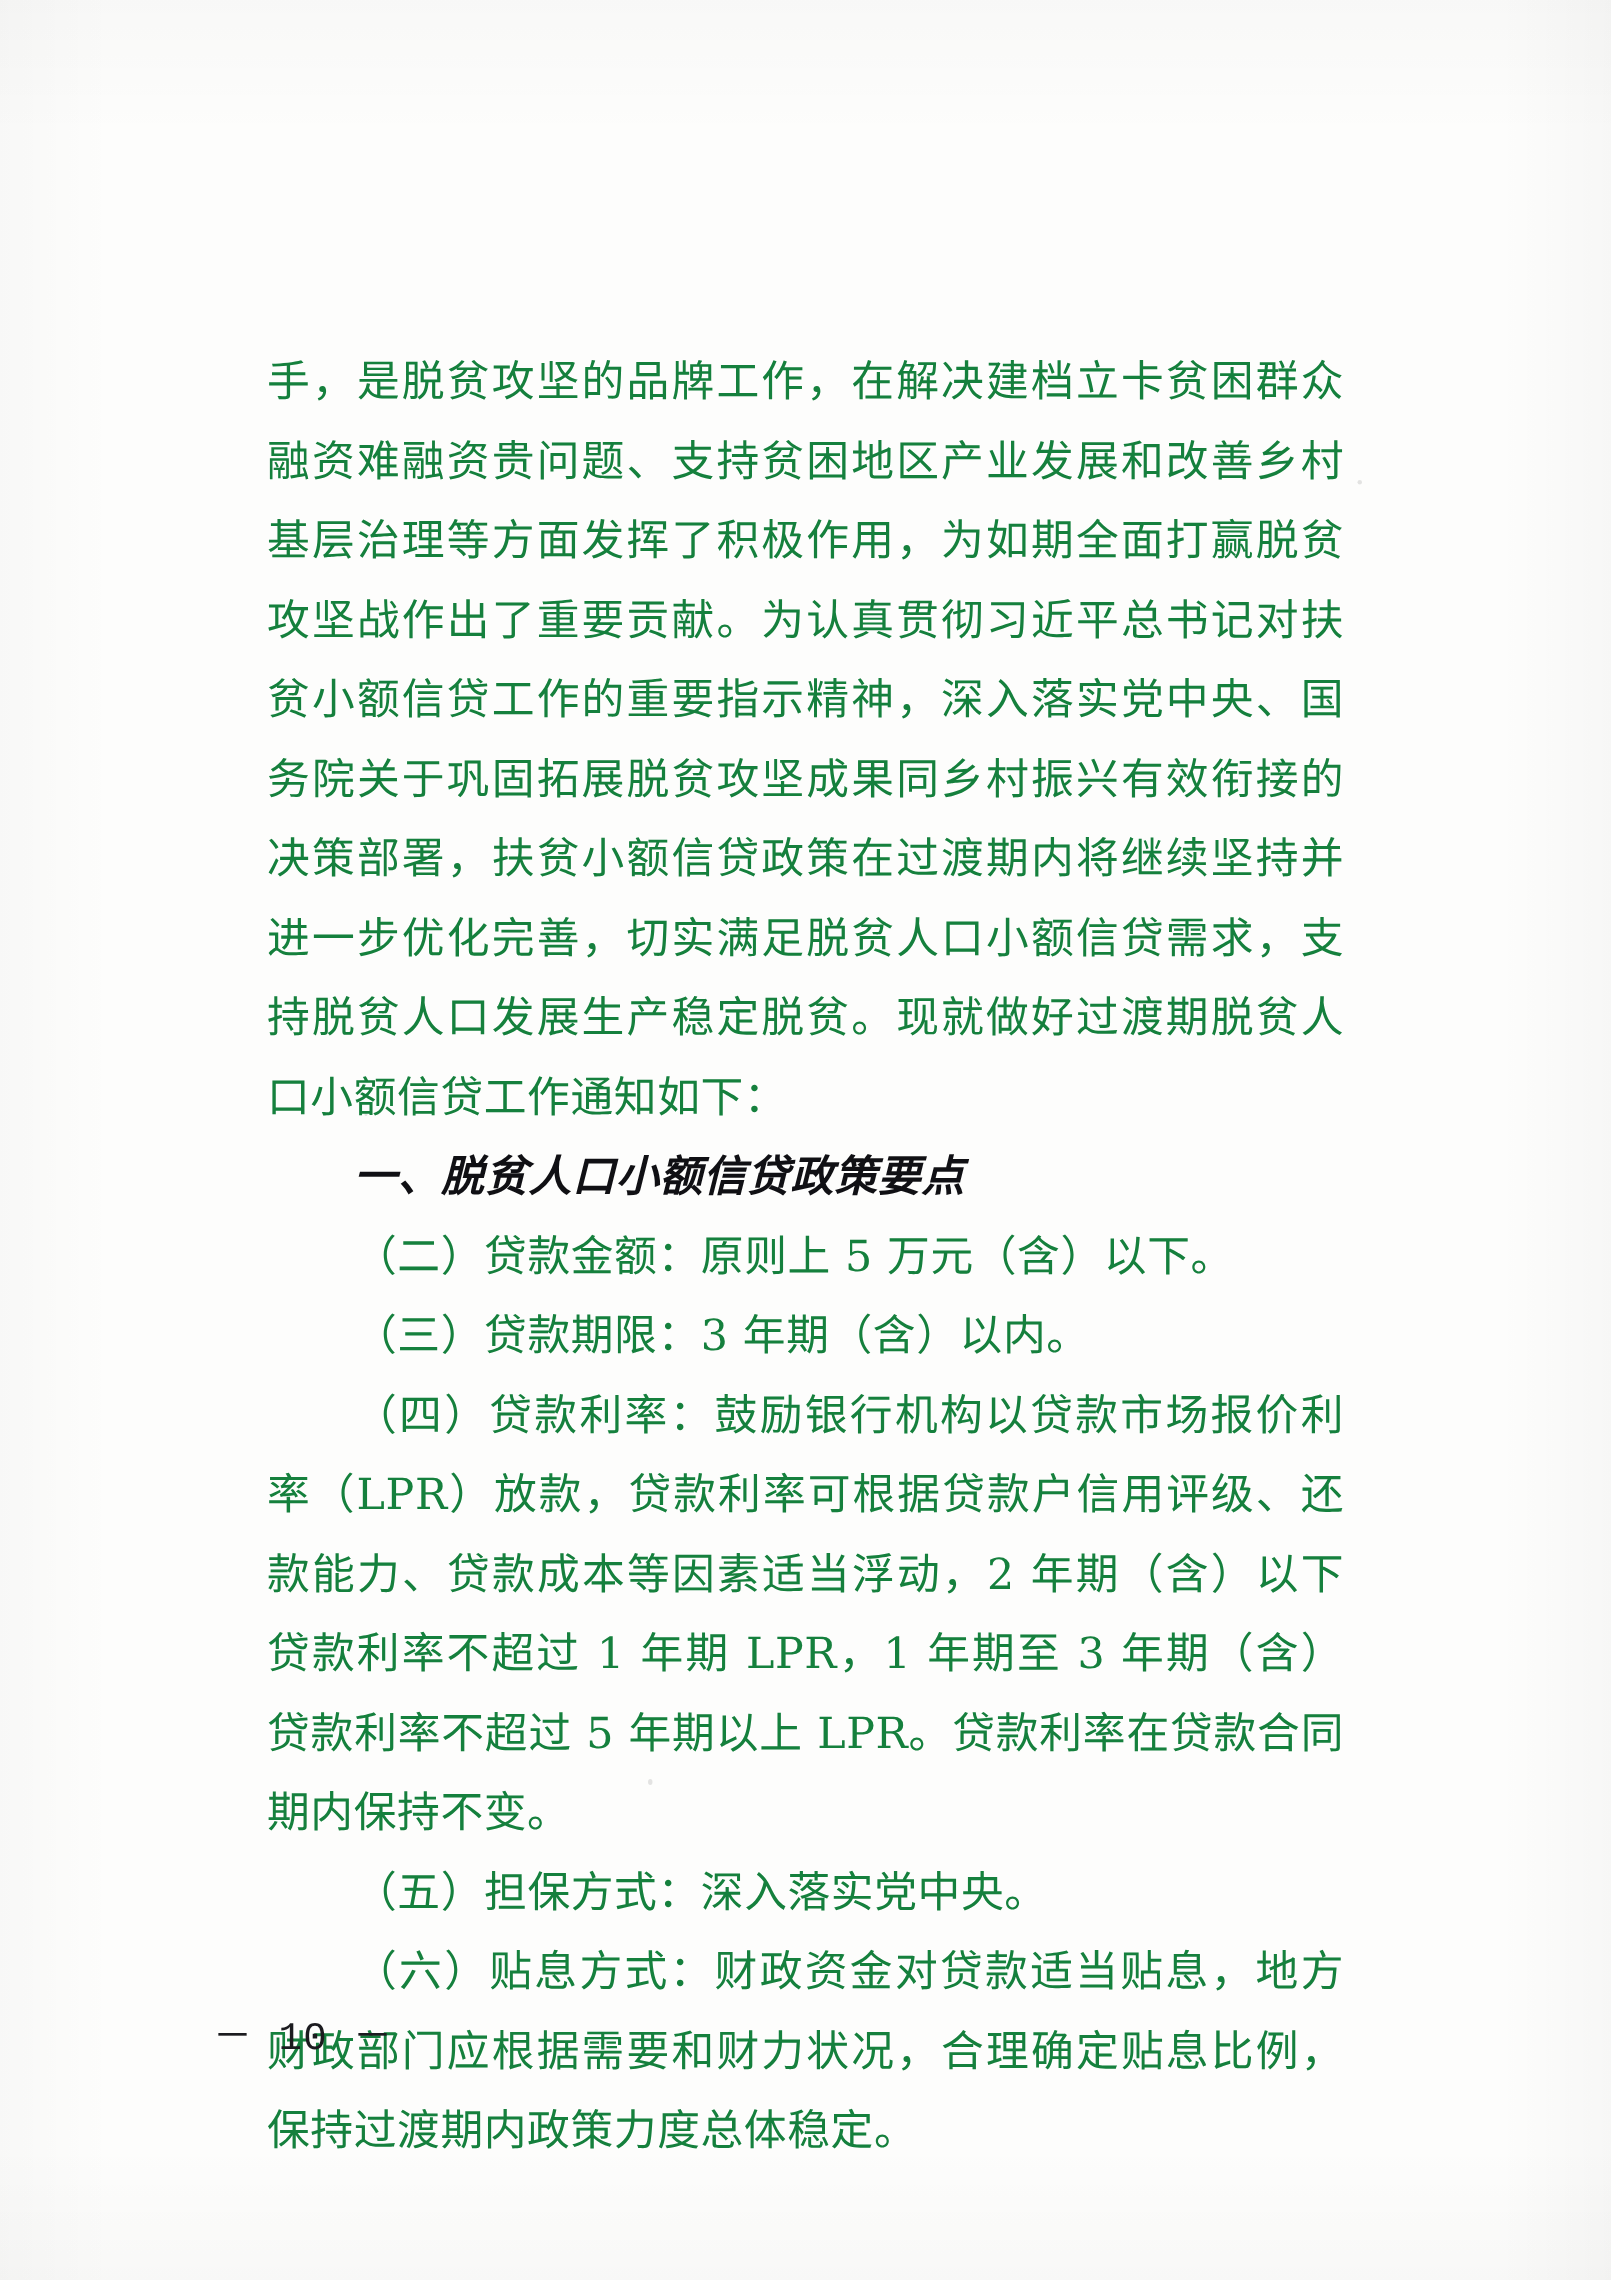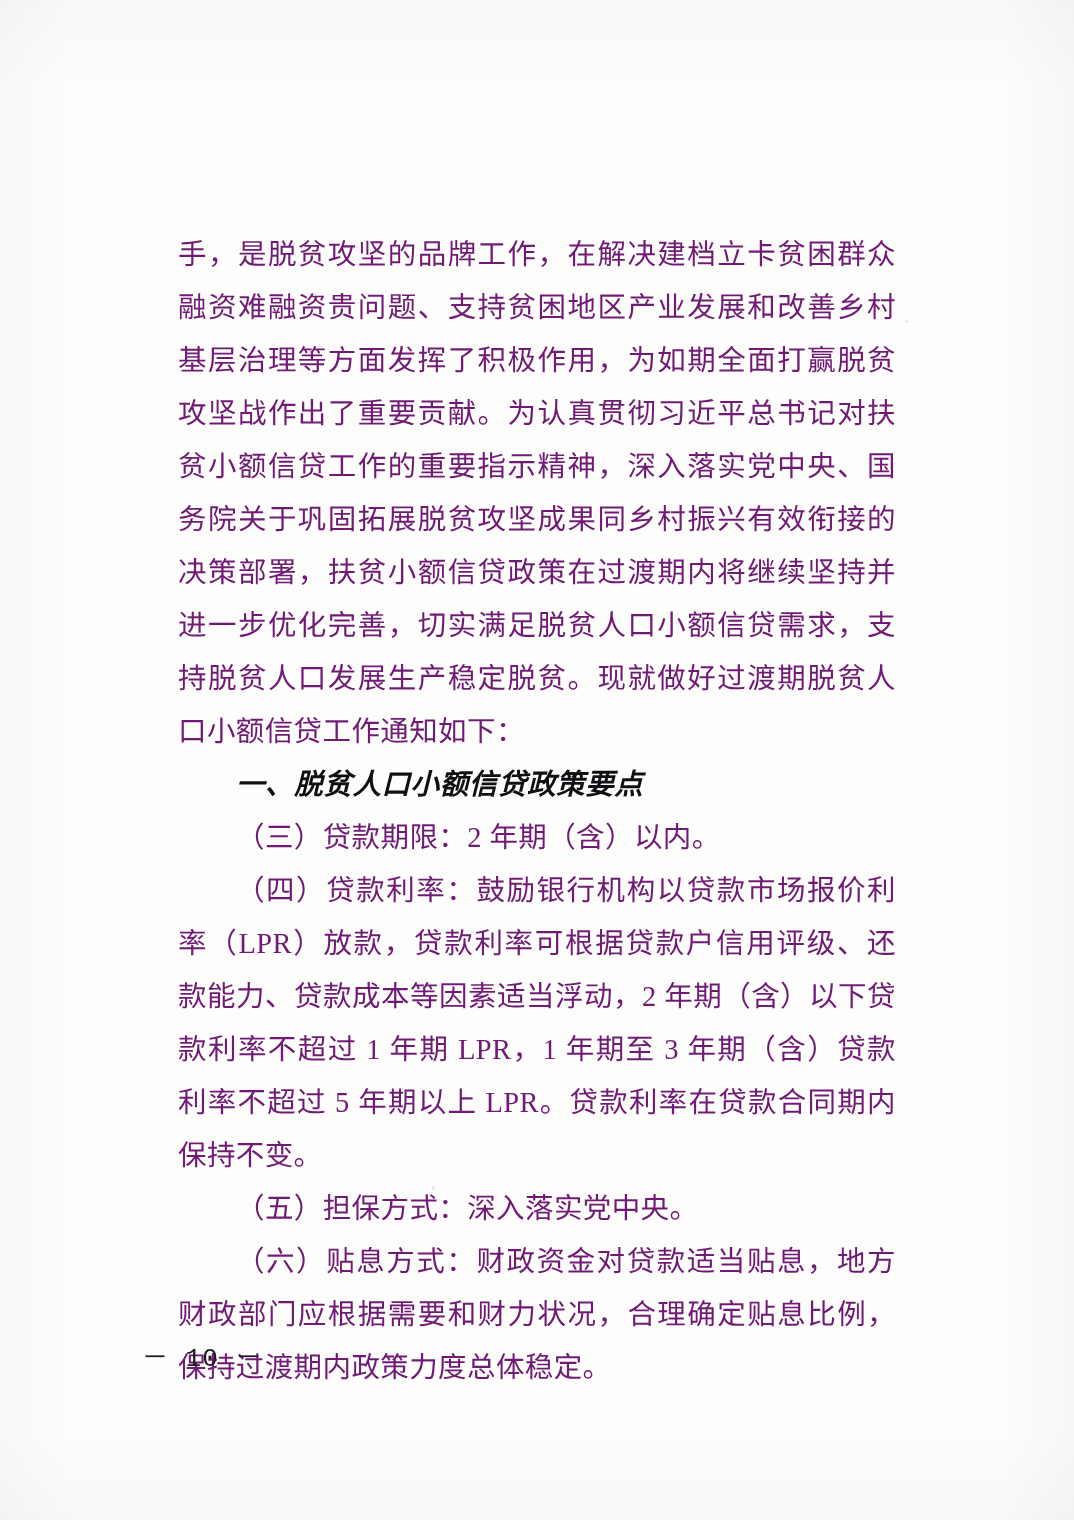--- a/index.html
+++ b/index.html
@@ -44,22 +44,21 @@
     width: 718px;
   }
 
   .para {
     font-size: 28.5px;
     line-height: 53px;
     letter-spacing: 0.4px;
     text-align: justify;
     text-justify: inter-ideograph;
     margin: 0 0 0 0;
-    color: #701a75;
-    font-family: Liberation Serif, serif;
+    color: #15803d;
   }
 
   .indent {
     text-indent: 58px;
   }
 
   .heading {
     font-size: 28.5px;
     line-height: 53px;
     font-weight: bold;
@@ -97,22 +96,23 @@
   <div class="speck" style="left:432px; top:1186px; width:3px; height:4px;"></div>
   <div class="speck" style="left:243px; top:742px; width:2px; height:2px;"></div>
 
   <div class="content">
 
     <p class="para">手，是脱贫攻坚的品牌工作，在解决建档立卡贫困群众融资难融资贵问题、支持贫困地区产业发展和改善乡村基层治理等方面发挥了积极作用，为如期全面打赢脱贫攻坚战作出了重要贡献。为认真贯彻习近平总书记对扶贫小额信贷工作的重要指示精神，深入落实党中央、国务院关于巩固拓展脱贫攻坚成果同乡村振兴有效衔接的决策部署，扶贫小额信贷政策在过渡期内将继续坚持并进一步优化完善，切实满足脱贫人口小额信贷需求，支持脱贫人口发展生产稳定脱贫。现就做好过渡期脱贫人口小额信贷工作通知如下：</p>
 
     <h2 class="heading">一、脱贫人口小额信贷政策要点</h2>
 
 
+    <p class="para indent">（二）贷款金额：原则上 5 万元（含）以下。</p>
 
-    <p class="para indent">（三）贷款期限：2 年期（含）以内。</p>
+    <p class="para indent">（三）贷款期限：3 年期（含）以内。</p>
 
     <p class="para indent">（四）贷款利率：鼓励银行机构以贷款市场报价利率（LPR）放款，贷款利率可根据贷款户信用评级、还款能力、贷款成本等因素适当浮动，2 年期（含）以下贷款利率不超过 1 年期 LPR，1 年期至 3 年期（含）贷款利率不超过 5 年期以上 LPR。贷款利率在贷款合同期内保持不变。</p>
 
     <p class="para indent">（五）担保方式：深入落实党中央。</p>
 
     <p class="para indent">（六）贴息方式：财政资金对贷款适当贴息，地方财政部门应根据需要和财力状况，合理确定贴息比例，保持过渡期内政策力度总体稳定。</p>
 
   </div>
 
   <div class="pagenum">－ 10 －</div>

